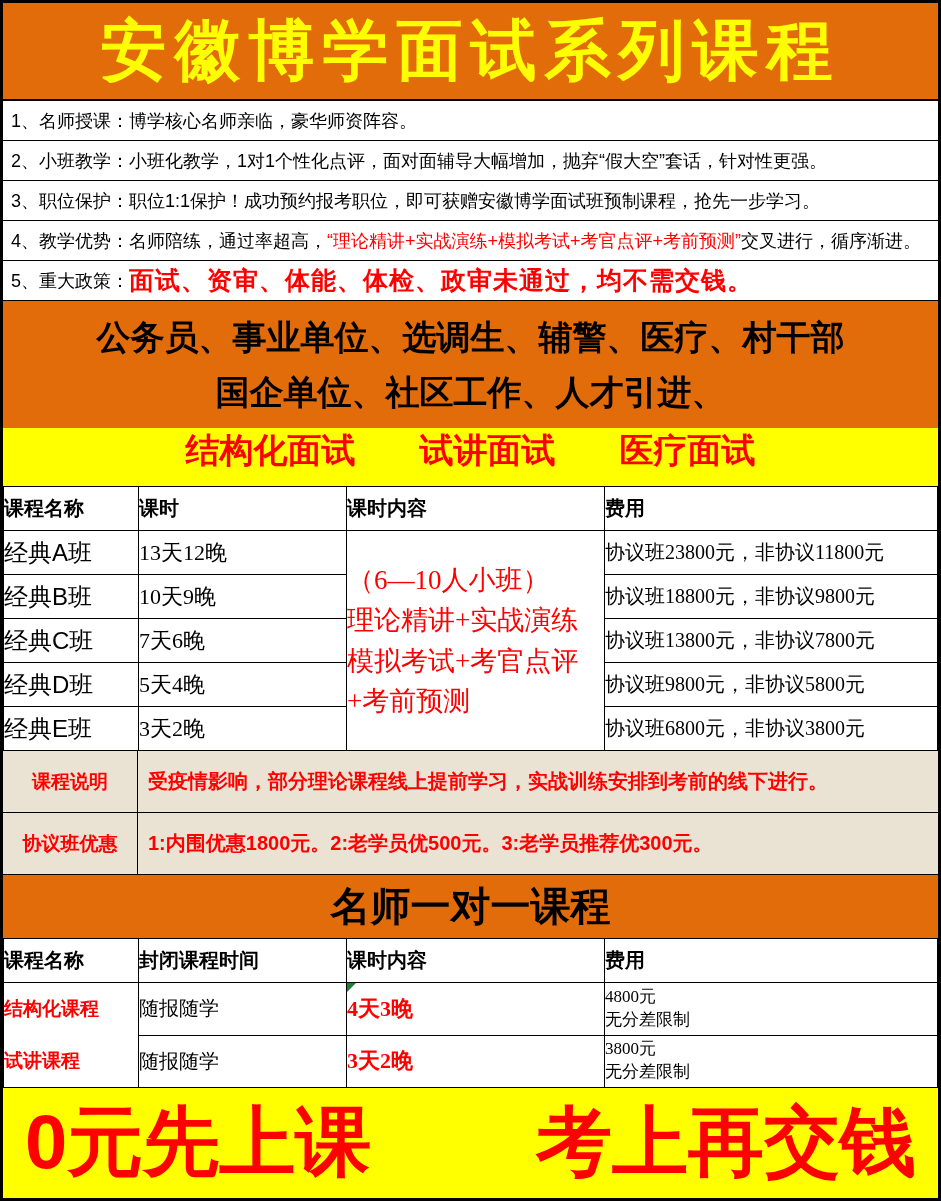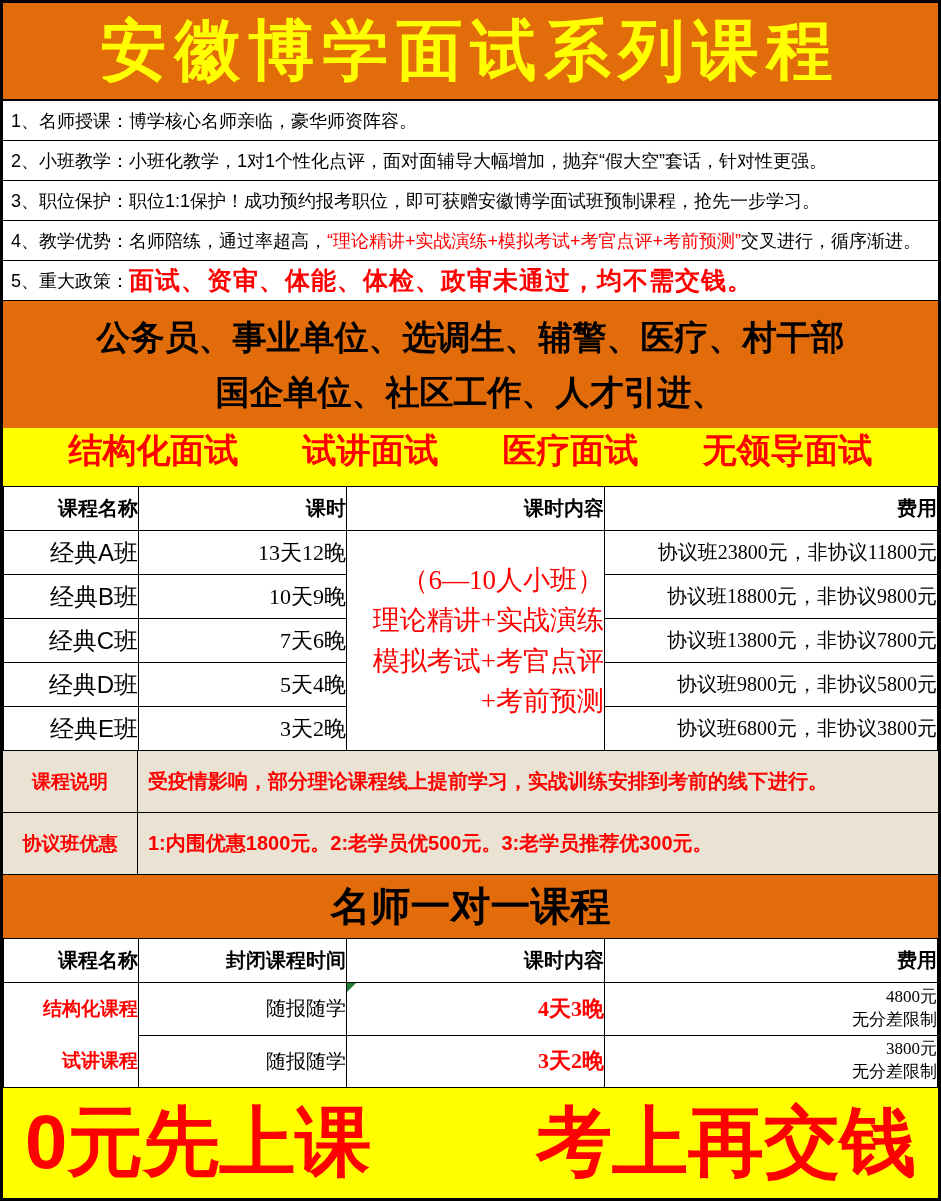--- a/index.html
+++ b/index.html
@@ -37,21 +37,21 @@
     font-weight:bold; font-size:34px; color:#000; line-height:1.6; white-space:nowrap;
   }
   
   .interview-types {
     height:58px; box-sizing:border-box; flex:none; background:#FFFF00;
     display:flex; align-items:flex-start; justify-content:center; gap:64px;
     font-weight:bold; font-size:34px; color:#FF0000; white-space:nowrap;
   }
   
   table { width:100%; border-collapse:collapse; table-layout:fixed; flex:none; }
-  th, td { border:1px solid #000; text-align:right; vertical-align:middle; padding:0; }
+  th, td { border:1px solid #000; text-align:left; vertical-align:middle; padding:0; }
   th { height:43px; font-size:20px; font-weight:bold; color:#000; }
   .course-table td { height:43px; }
   .class-name { font-weight:normal; font-size:24px; color:#000; }
   .class-duration { font-family:"Liberation Serif", serif; font-size:22px; font-weight:normal; color:#000; }
   .class-fee { font-family:"Liberation Serif", serif; font-size:20px; font-weight:normal; color:#000; }
   .content-cell {
     color:#FF0000; font-weight:normal; font-size:27px; line-height:1.5;
     font-family:"Liberation Serif", serif;
   }
   
@@ -127,21 +127,20 @@
 
   <div class="audience">
     <div>公务员、事业单位、选调生、辅警、医疗、村干部</div>
     <div>国企单位、社区工作、人才引进、</div>
   </div>
 
   <div class="interview-types">
     <span>结构化面试</span>
     <span>试讲面试</span>
     <span>医疗面试</span>
-    <span>无领导面试</span>
   </div>
 
   <table class="course-table">
     <colgroup>
         <col style="width:135px">
         <col style="width:208px">
         <col style="width:258px">
         <col>
       </colgroup>
     <tbody>

